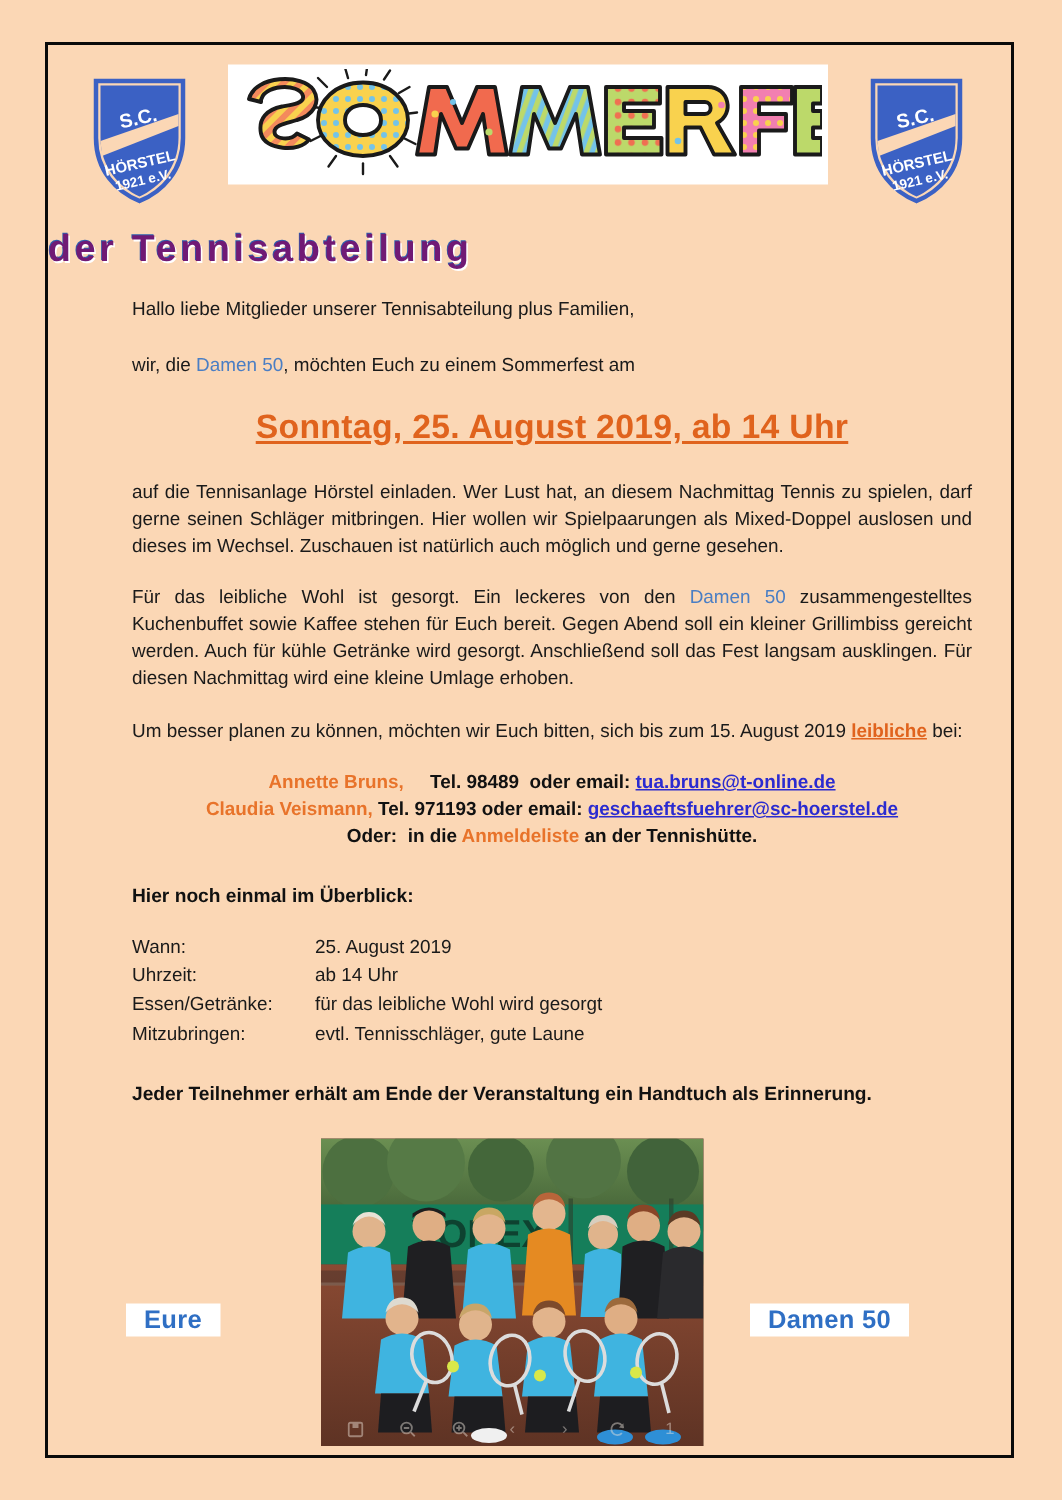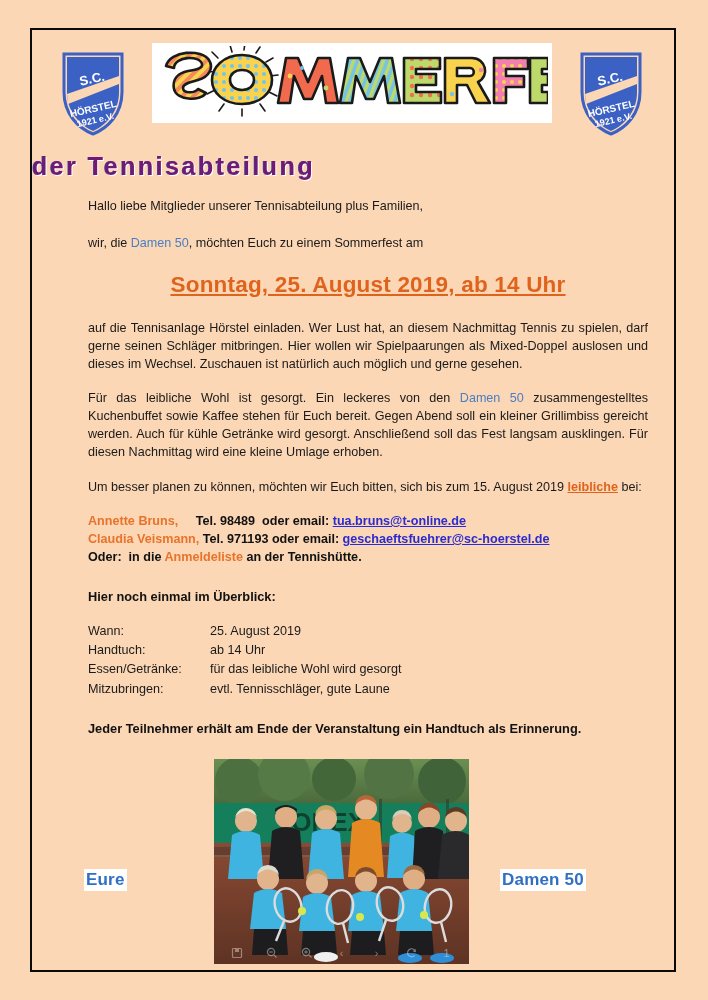--- a/index.html
+++ b/index.html
@@ -79,20 +79,21 @@
     font-size:12.6px;
     line-height:1.44;
   }
   .u-orange{color:#e0631d;text-decoration:underline;font-weight:bold;}
 
   .contact{
     margin:16px 0 0 0;
     font-size:12.6px;
     line-height:1.45;
     font-weight:bold;
+    text-align:center;
   }
   .contact .row{white-space:pre;}
   .name{color:#e8732a;}
   .mail{color:#2b2bd0;text-decoration:underline;}
   .dark{color:#111;}
   .anmeldeliste{color:#e8732a;}
 
   .ueberblick{
     font-weight:bold;font-size:12.8px;margin:22px 0 16px 0;color:#111;
   }
@@ -132,21 +133,21 @@
   }
   .toolbar .tb svg{display:block;}
 
   
   .eure,.damen{
     position:absolute;
     background:#ffffff;
     color:#2f6fc4;
     font-weight:bold;
     font-size:17px;
-    padding:1px 2px;
+    padding:1px 12px;
     letter-spacing:0.2px;
   }
   .eure{left:52px;top:839px;}
   .damen{left:468px;top:839px;}
 </style>
 </head>
 <body>
 
 <div class="page-frame">
 <div class="inner">
@@ -281,21 +282,21 @@
 
     <div class="ueberblick">Hier noch einmal im Überblick:</div>
 
     <table class="overview">
       <tbody>
             <tr>
         <td class="k">Wann:</td>
         <td>25. August 2019</td>
       </tr>
       <tr>
-        <td class="k">Handtuch:</td>
+        <td class="k">Uhrzeit:</td>
         <td>ab 14 Uhr</td>
       </tr>
       <tr>
         <td class="k">Essen/Getränke:</td>
         <td>für das leibliche Wohl wird gesorgt</td>
       </tr>
       <tr>
         <td class="k">Mitzubringen:</td>
         <td>evtl. Tennisschläger, gute Laune</td>
       </tr>

